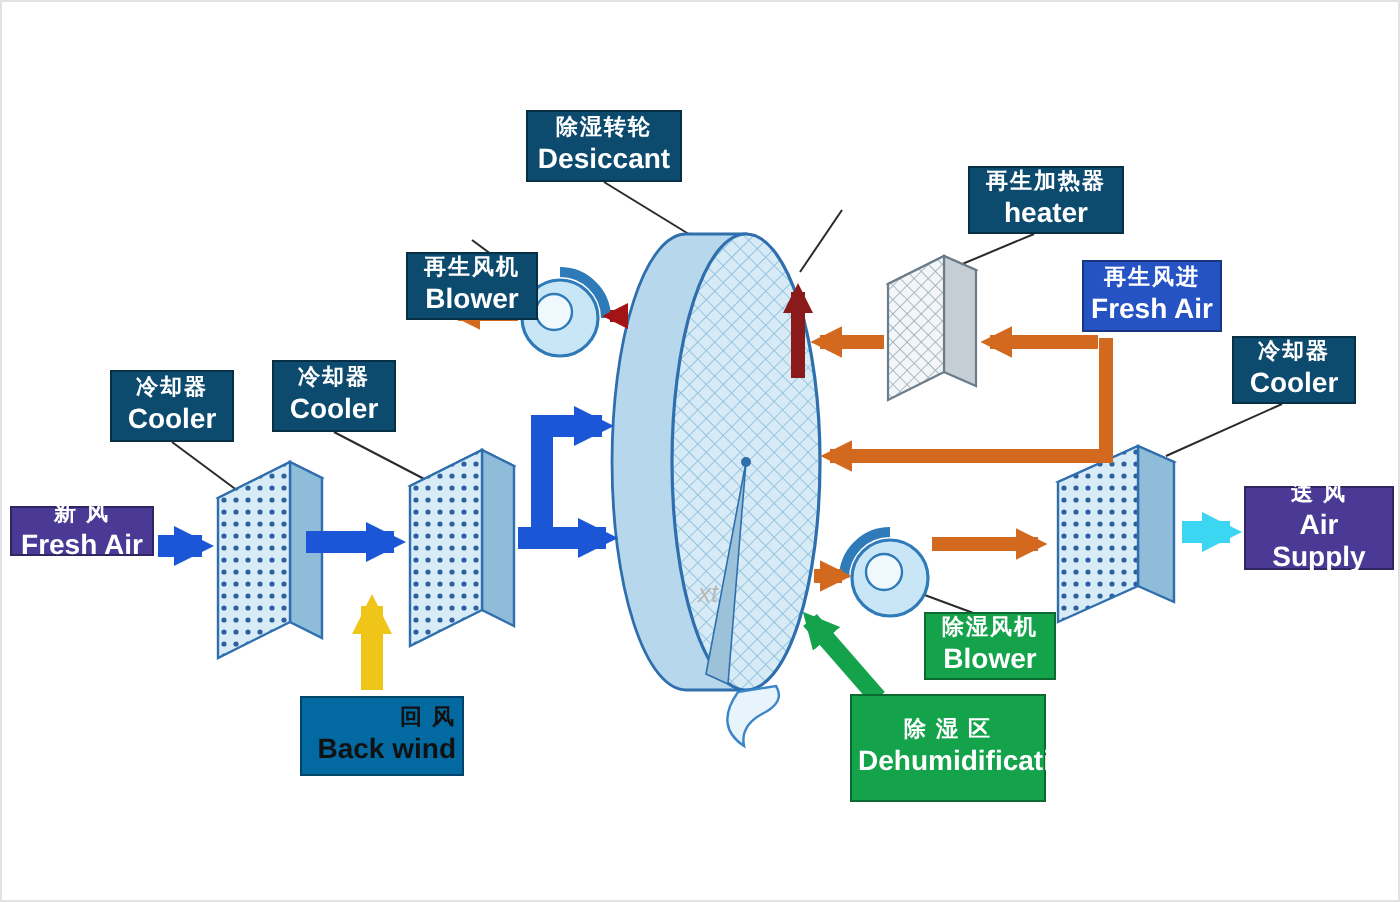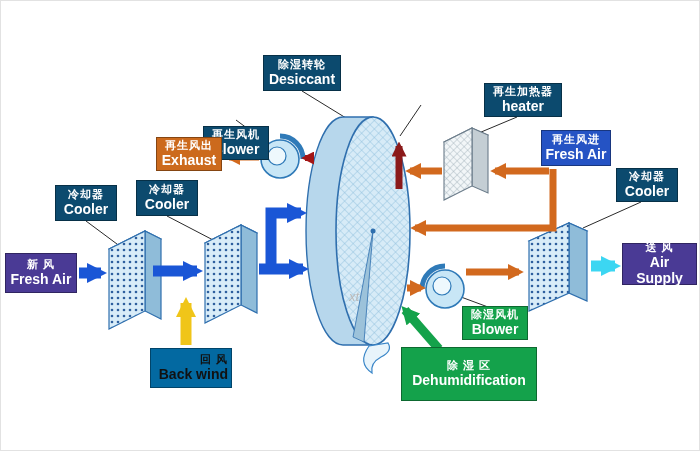--- a/index.html
+++ b/index.html
@@ -140,21 +140,21 @@
     </g>
 
     <line x1="313" y1="157" x2="304" y2="157" stroke="#a31515" stroke-width="6" marker-end="url(#mRed)"></line>
     <line x1="398" y1="188" x2="398" y2="145" stroke="#8b1a1a" stroke-width="7" marker-end="url(#mMaroon)"></line>
 
     <line x1="590" y1="265" x2="614" y2="265" stroke="#3cd6f2" stroke-width="11" marker-end="url(#mCyan)"></line>
 
     <line x1="438" y1="348" x2="404" y2="309" stroke="#14a24b" stroke-width="9" marker-end="url(#mGreen)"></line>
   </svg>
 
-  <div class="label purple" style="left:4px;top:252px;width:72px;height:40px;">
+  <div class="label purple" style="left:4px;top:252px;width:72px;height:25px;">
     <span class="zh">新 风</span>
     <span class="en">Fresh Air</span>
   </div>
 
   <div class="label teal" style="left:54px;top:184px;width:62px;height:36px;">
     <span class="zh">冷却器</span>
     <span class="en">Cooler</span>
   </div>
 
   <div class="label teal" style="left:135px;top:179px;width:62px;height:36px;">
@@ -165,24 +165,20 @@
   <div class="label teal" style="left:202px;top:85px;width:66px;height:34px;margin-top:40px;">
     <span class="zh">再生风机</span>
     <span class="en">Blower</span>
   </div>
 
   <div class="label teal" style="left:262px;top:54px;width:78px;height:36px;">
     <span class="zh">除湿转轮</span>
     <span class="en">Desiccant</span>
   </div>
 
-  <div class="label orangebg" style="left:155px;top:136px;width:66px;height:34px;">
-    <span class="zh">再生风出</span>
-    <span class="en">Exhaust</span>
-  </div>
 
 
   <div class="label teal" style="left:483px;top:82px;width:78px;height:34px;">
     <span class="zh">再生加热器</span>
     <span class="en">heater</span>
   </div>
 
   <div class="label bluebg" style="left:540px;top:129px;width:70px;height:36px;">
     <span class="zh">再生风进</span>
     <span class="en">Fresh Air</span>
@@ -196,21 +192,21 @@
   <div class="label purple" style="left:621px;top:242px;width:75px;height:42px;">
     <span class="zh">送 风</span>
     <span class="en">Air Supply</span>
   </div>
 
   <div class="label greenbg" style="left:461px;top:305px;width:66px;height:34px;">
     <span class="zh">除湿风机</span>
     <span class="en">Blower</span>
   </div>
 
-  <div class="label greenbg" style="left:400px;top:346px;width:136px;height:54px;">
+  <div class="label greenbg" style="left:424px;top:346px;width:98px;height:54px;">
     <span class="zh">除 湿 区</span>
     <span class="en">Dehumidification</span>
   </div>
 
   <div class="label yellowbg" style="left:149px;top:347px;width:82px;height:40px;">
     <span class="zh">回 风</span>
     <span class="en">Back wind</span>
   </div>
 
   <div class="watermark">xt</div>

